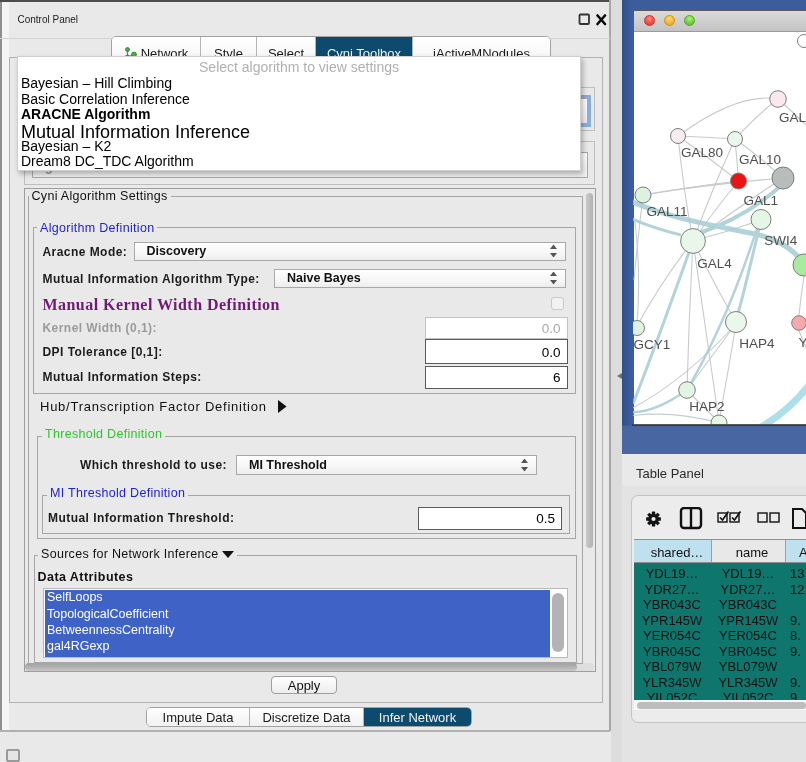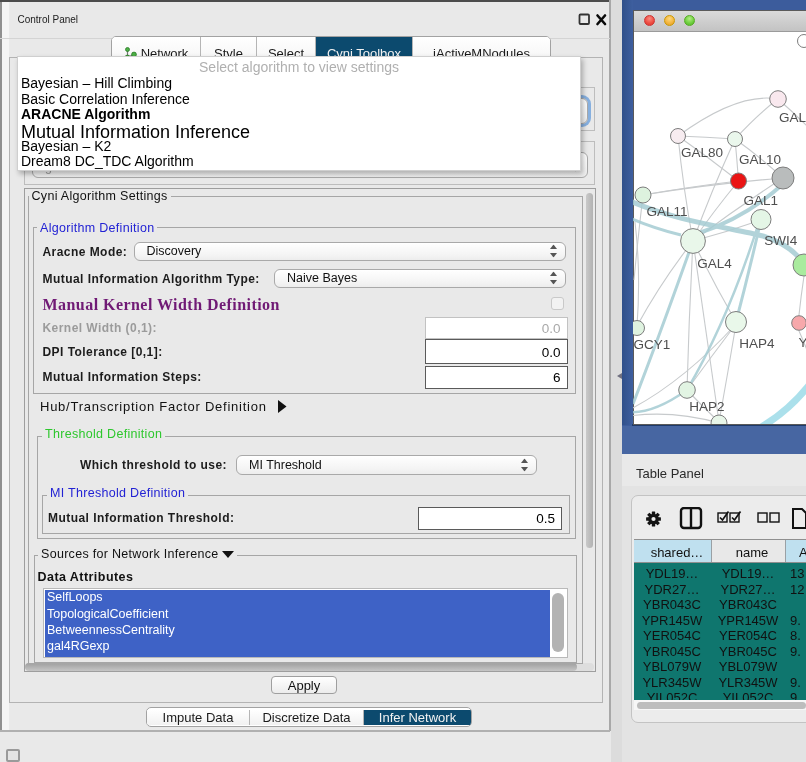--- a/index.html
+++ b/index.html
@@ -1,21 +1,21 @@
 <!DOCTYPE html>
 <html><head>
 <meta charset="utf-8">
 <style>
 html,body{margin:0;padding:0;}
 *{-webkit-font-smoothing:antialiased;}
 body{width:806px;height:762px;overflow:hidden;font-family:"Liberation Sans",sans-serif;background:#e9e9e9;position:relative;}
 .abs{position:absolute;}
 .lbl{position:absolute;white-space:nowrap;}
 .bold{font-weight:bold;letter-spacing:0.45px;}
-.combo{position:absolute;border:1px solid #a9a9a9;border-radius:6px;background:linear-gradient(#ffffff,#f4f4f4 70%,#ededed);box-shadow:inset 0 1px 0 #fff;}
+.combo{position:absolute;border:1px solid #a9a9a9;border-radius:0;background:linear-gradient(#ffffff,#f4f4f4 70%,#ededed);box-shadow:inset 0 1px 0 #fff;font-weight:bold;}
 .combo .ctext{position:absolute;left:12px;top:50%;transform:translateY(-50%);font-size:12.5px;color:#111;}
 .arrows{position:absolute;right:8px;top:50%;transform:translateY(-50%);width:7px;height:13px;}
 .field{position:absolute;background:#fff;box-sizing:border-box;}
 .ftext{position:absolute;right:6px;top:50%;transform:translateY(-50%);font-size:13.5px;}
 .group{position:absolute;border:1px solid #a6a6a6;}
 .gtitle{position:absolute;background:#e9e9e9;padding:0 3px;font-size:12.5px;white-space:nowrap;letter-spacing:0.3px;}
 .seg{position:absolute;display:flex;border:1px solid #a2a2a2;border-radius:5px;background:#fff;overflow:hidden;}
 .seg .tb{display:flex;align-items:center;justify-content:center;font-size:13px;color:#1a1a1a;border-right:1px solid #b5b5b5;background:linear-gradient(#ffffff,#f1f1f1);}
 .seg .tb:last-child{border-right:none;}
 .seg .sel{background:#0c4a6e;color:#f2f2f2;}
@@ -142,21 +142,21 @@
 <div class="abs" style="left:43px;top:588px;width:525px;height:70px;border:1px solid #b9b9b9;background:#fff;box-sizing:border-box;"></div>
 <div class="abs" style="left:44.5px;top:589.5px;width:505px;height:67px;background:#3e62c6;"></div>
 <div class="lbl" style="left:47px;top:590px;font-size:12.5px;color:#fff;">SelfLoops</div>
 <div class="lbl" style="left:47px;top:606.5px;font-size:12.5px;color:#fff;">TopologicalCoefficient</div>
 <div class="lbl" style="left:47px;top:623px;font-size:12.5px;color:#fff;">BetweennessCentrality</div>
 <div class="lbl" style="left:47px;top:639px;font-size:12.5px;color:#fff;">gal4RGexp</div>
 <div class="abs" style="left:552px;top:593px;width:12px;height:59px;border-radius:6px;background:#b3b3b3;"></div>
 
 <div class="abs" style="left:271px;top:676px;width:66px;height:18px;border:1px solid #9f9f9f;border-radius:4px;background:linear-gradient(#ffffff,#ececec);box-sizing:border-box;display:flex;align-items:center;justify-content:center;font-size:13px;color:#111;">Apply</div>
 
-<div class="seg" style="left:146px;top:707px;height:20px;box-sizing:border-box;align-items:center;">
+<div class="seg" style="left:146px;top:707px;height:20px;box-sizing:border-box;">
   <div class="tb" style="width:102px;">Impute Data</div>
   <div class="tb" style="width:113px;">Discretize Data</div>
   <div class="tb sel" style="width:107px;">Infer Network</div>
 </div>
 
 <div class="abs" style="left:6px;top:749px;width:14px;height:13px;border:2px solid #9a9a9a;border-radius:2px;background:#e4e4e4;box-sizing:border-box;"></div>
 
 <div class="abs" style="left:622px;top:0;width:184px;height:453.5px;background:#3c5c9c;"></div>
 <div class="abs" style="left:622px;top:0;width:11px;height:425px;background:linear-gradient(90deg,#30508a,#3e5f9f);"></div>
 <div class="abs" style="left:622px;top:425.5px;width:184px;height:28px;background:#4766a2;"></div>

